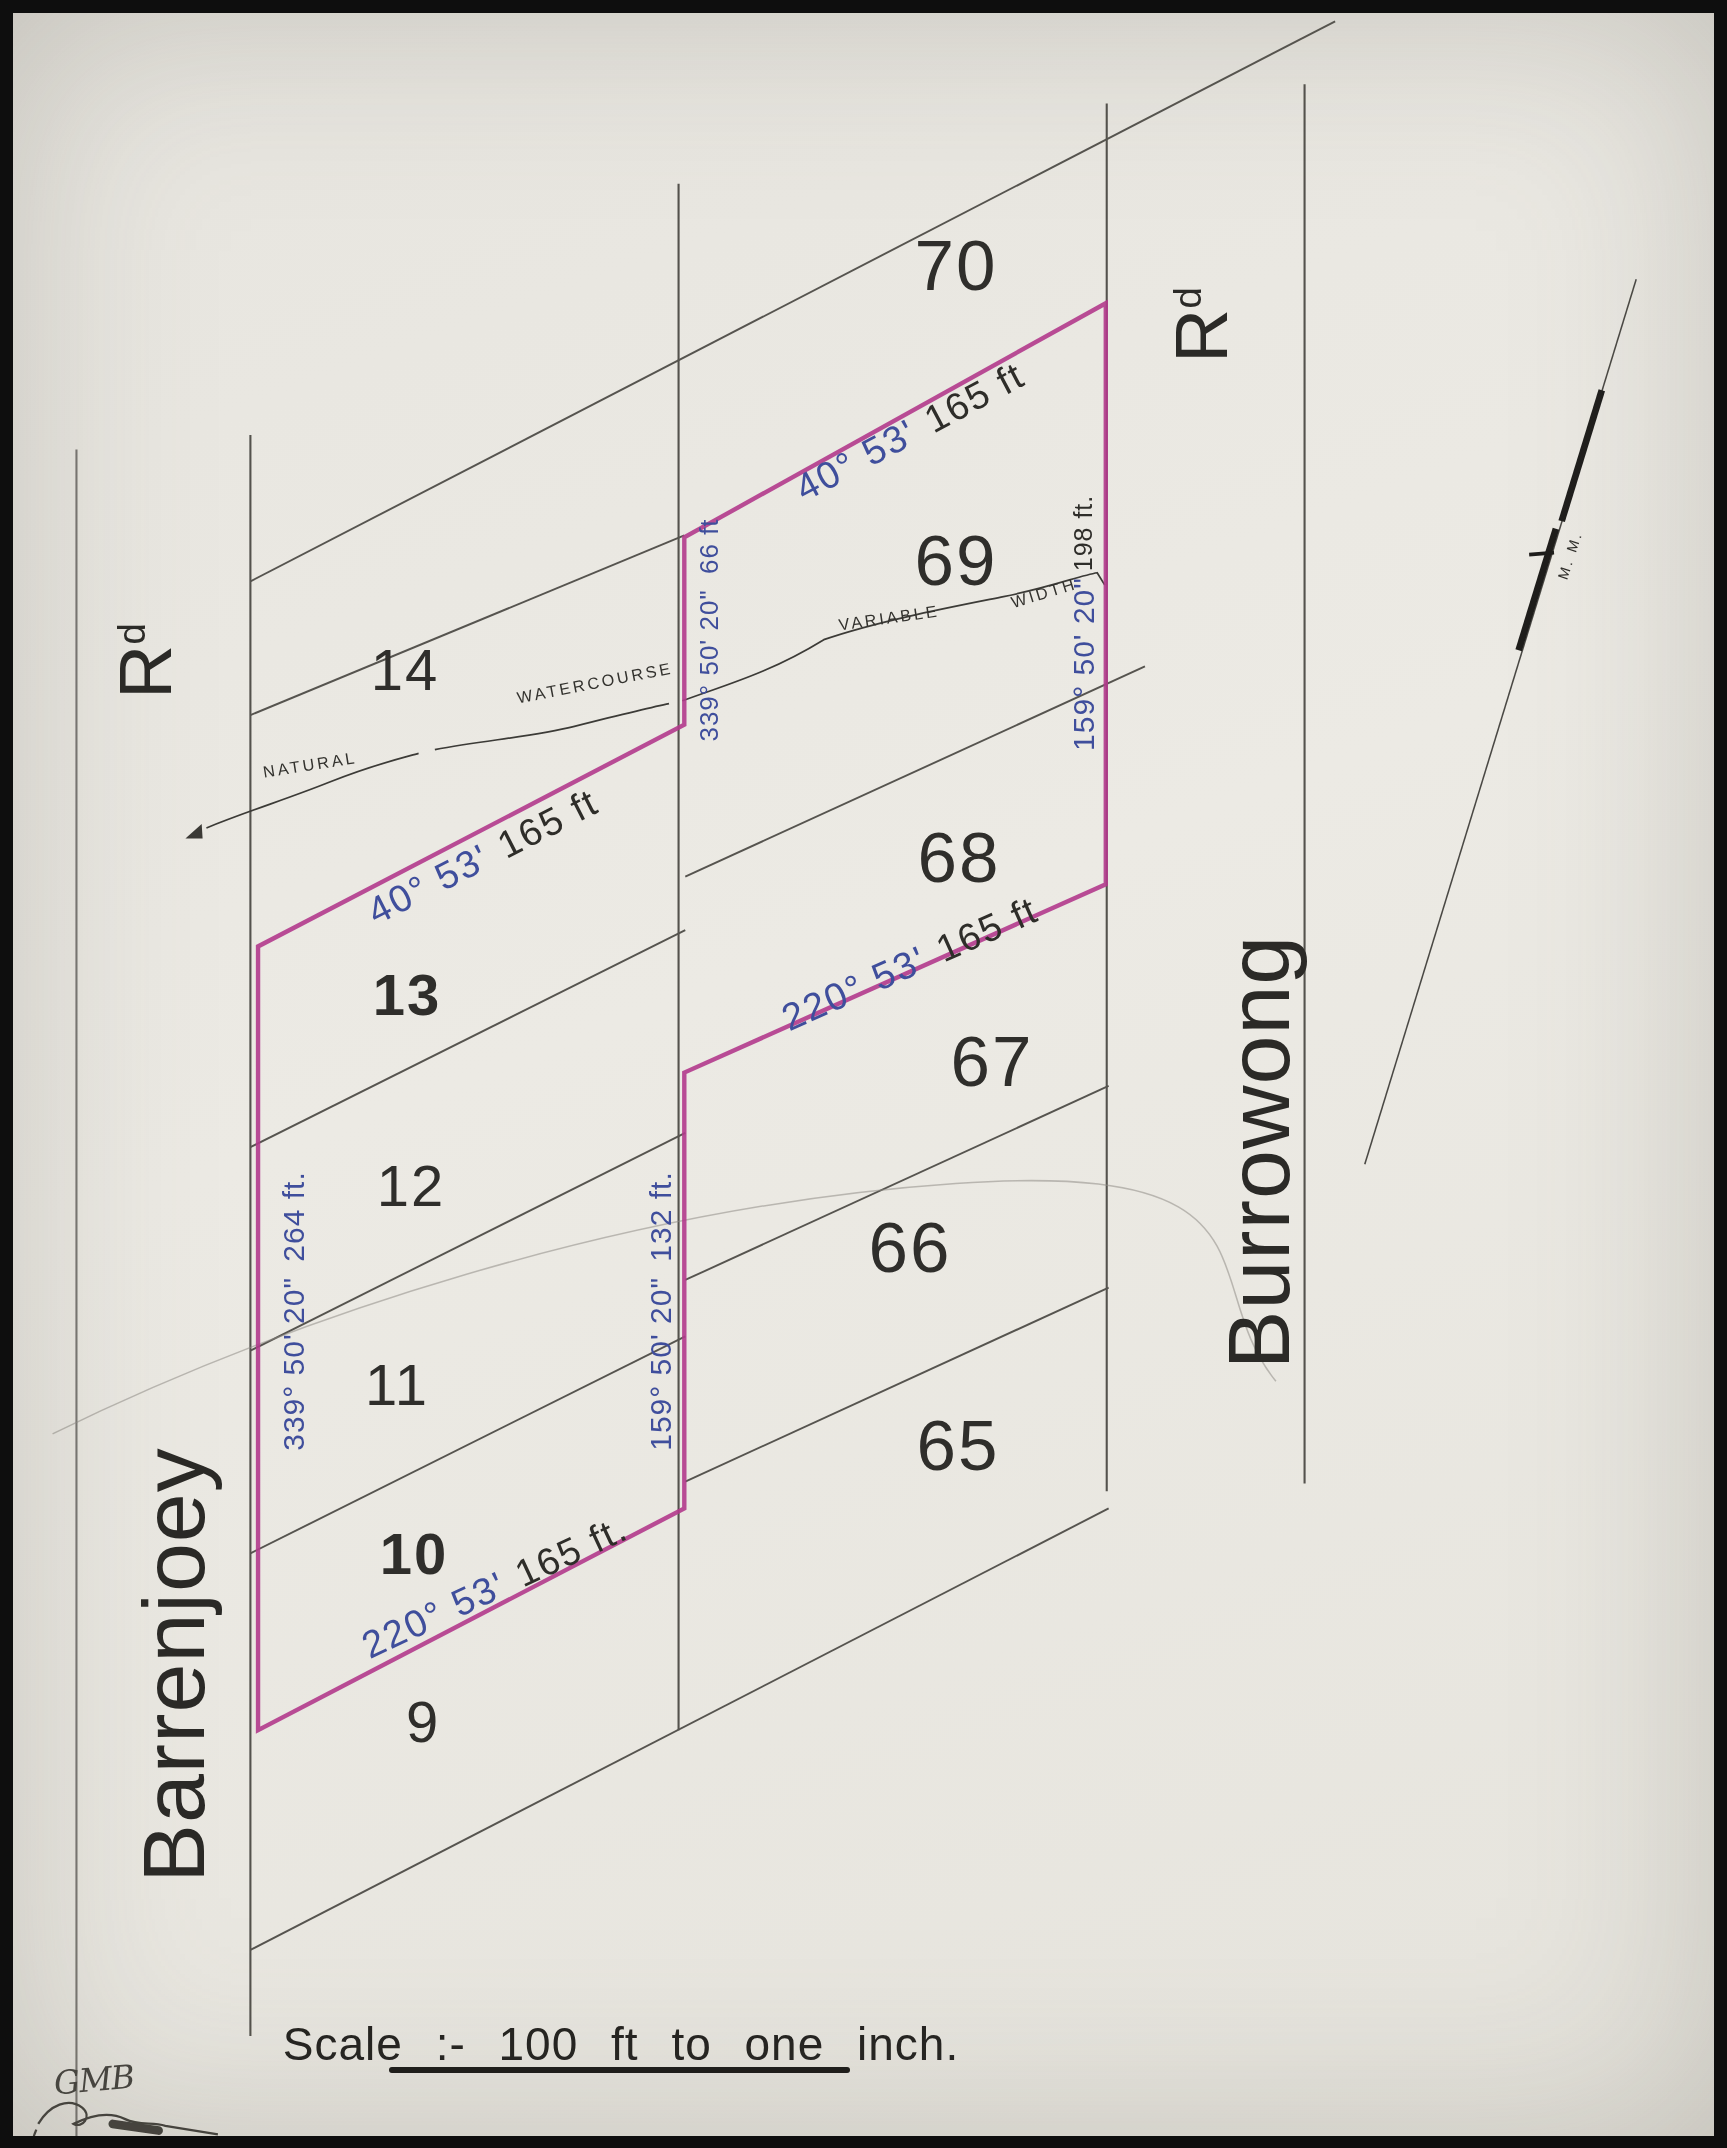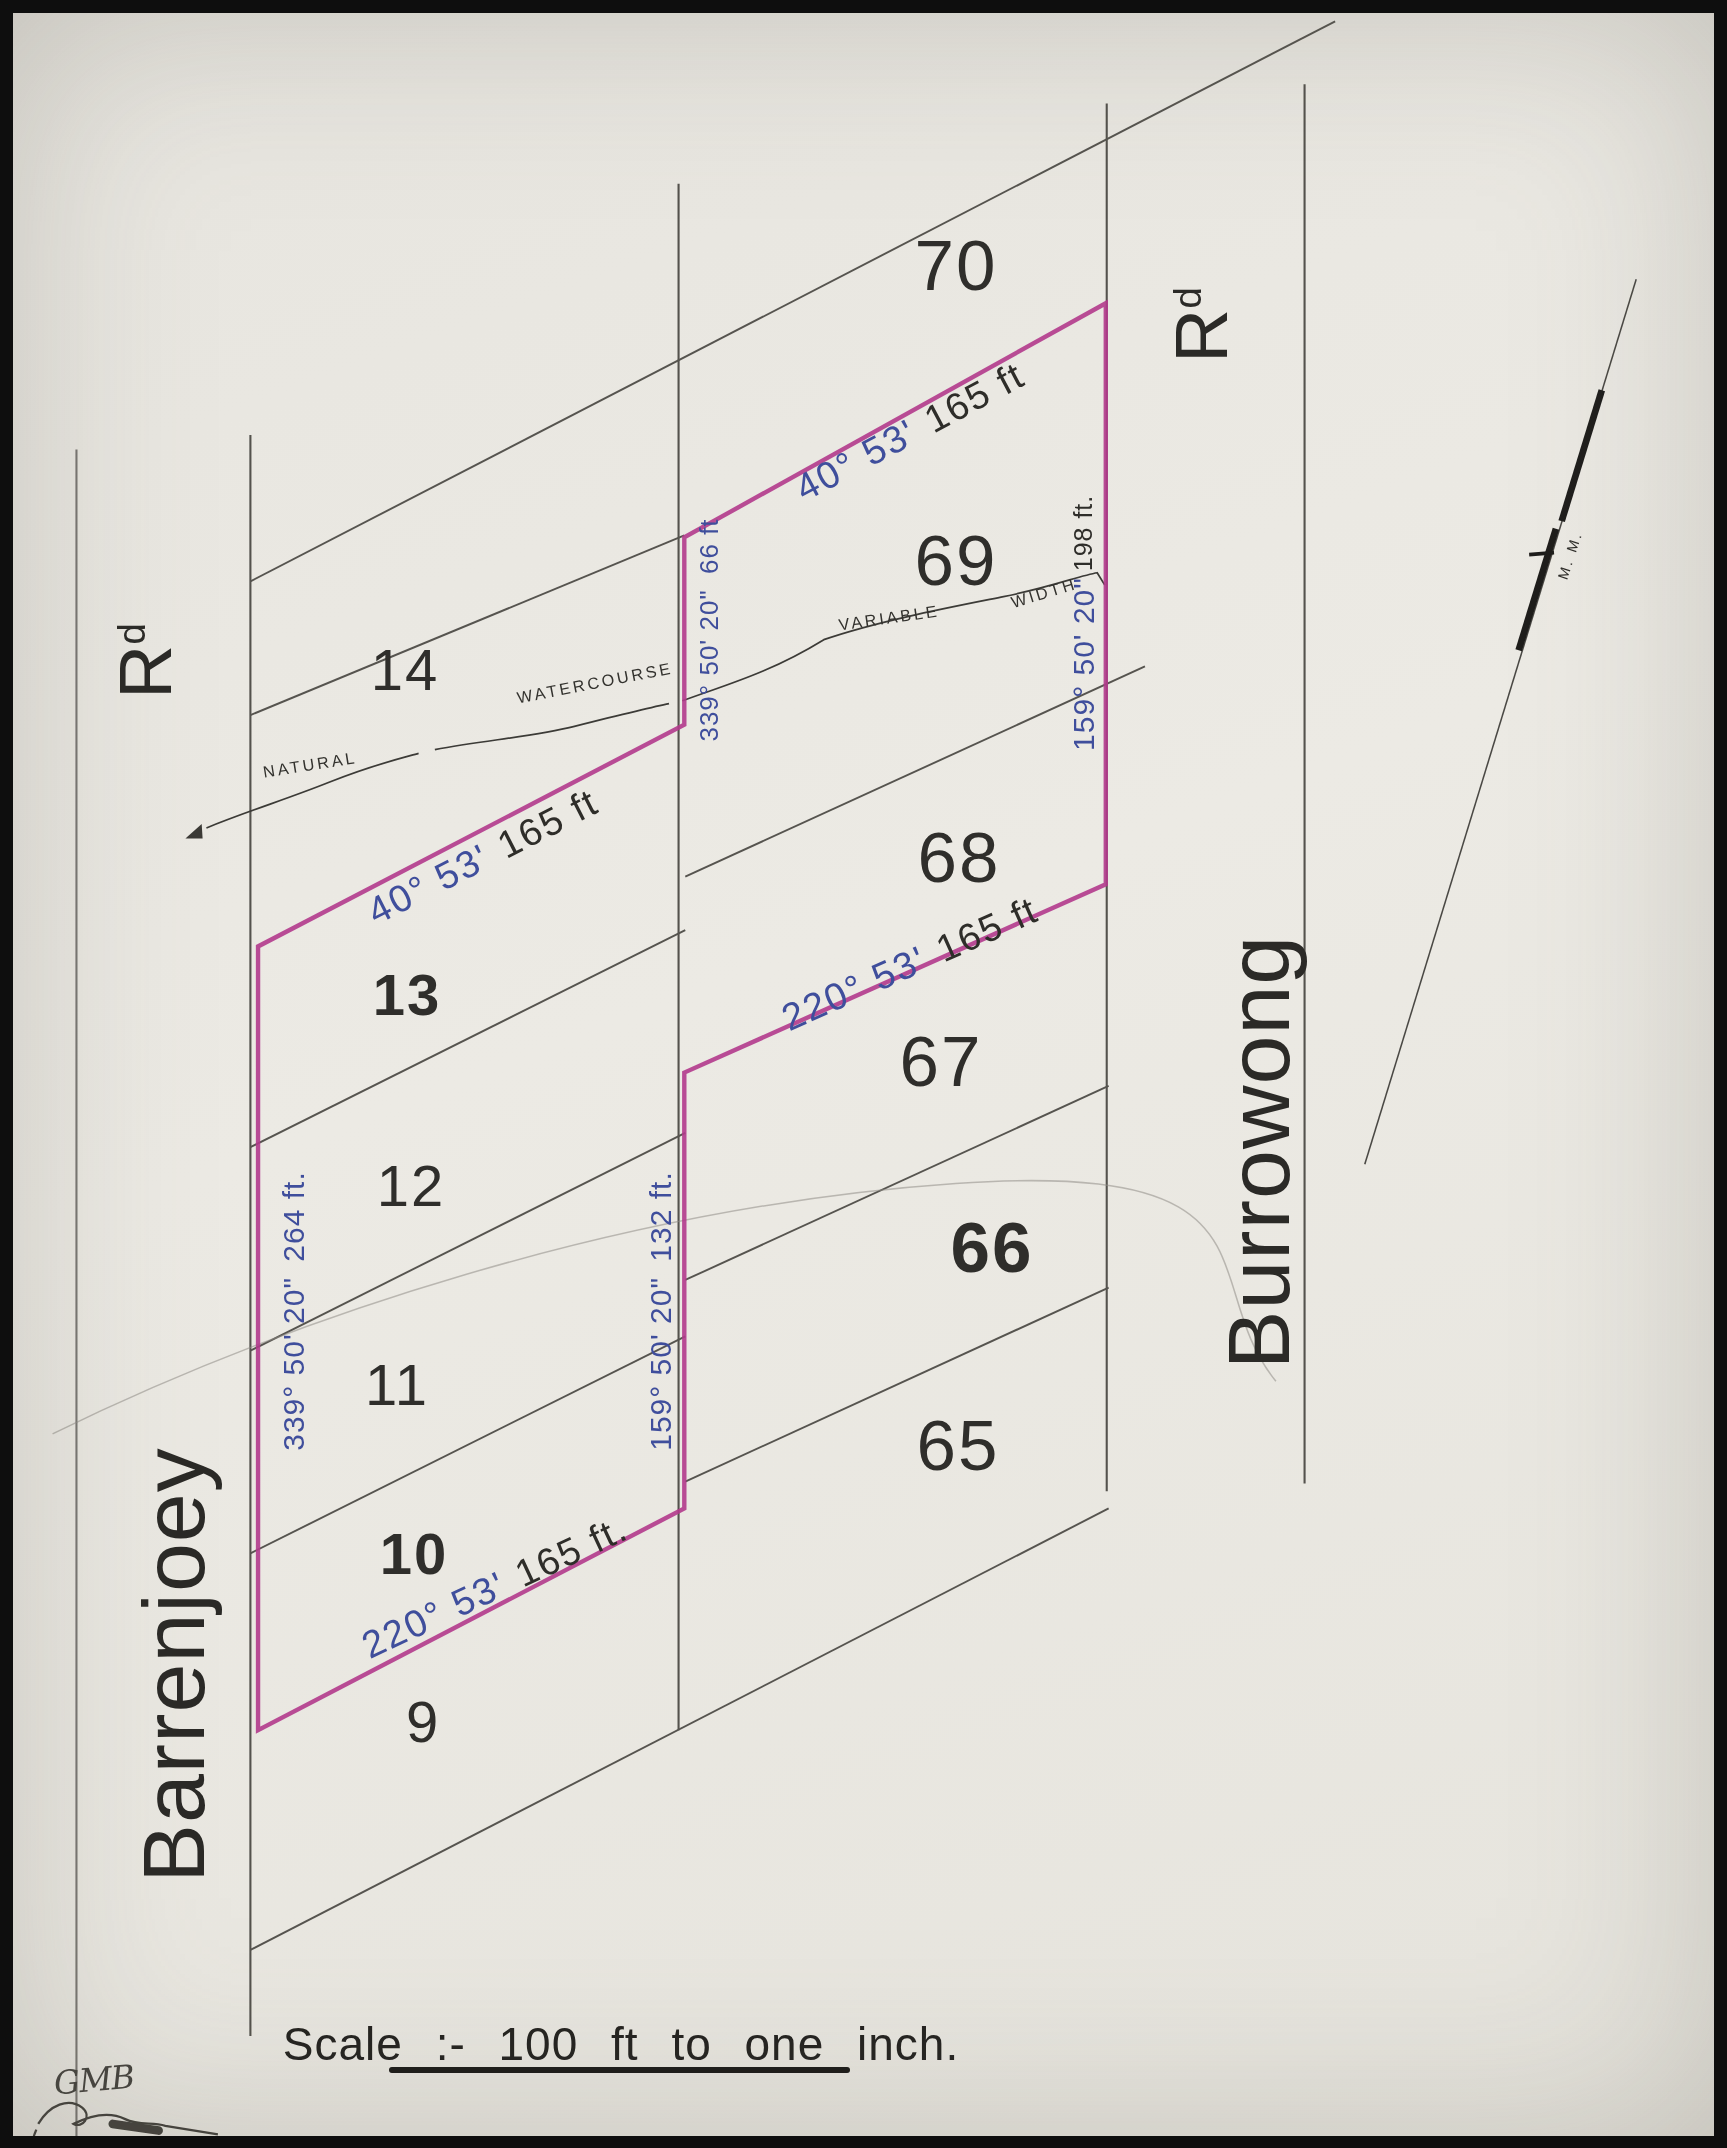--- a/index.html
+++ b/index.html
@@ -94,22 +94,22 @@
   <div class="lbl lot" style="left:405px;top:669px;transform:translate(-50%,-50%);">14</div>
   <div class="lbl lot" style="left:407px;top:994px;transform:translate(-50%,-50%);font-weight:bold;">13</div>
   <div class="lbl lot" style="left:411px;top:1185px;transform:translate(-50%,-50%);">12</div>
   <div class="lbl lot" style="left:397px;top:1384px;transform:translate(-50%,-50%);">11</div>
   <div class="lbl lot" style="left:414px;top:1553px;transform:translate(-50%,-50%);font-weight:bold;">10</div>
   <div class="lbl lot" style="left:423px;top:1721px;transform:translate(-50%,-50%);">9</div>
 
   <div class="lbl lot lot-r" style="left:956px;top:265px;transform:translate(-50%,-50%);">70</div>
   <div class="lbl lot lot-r" style="left:956px;top:560px;transform:translate(-50%,-50%);">69</div>
   <div class="lbl lot lot-r" style="left:959px;top:857px;transform:translate(-50%,-50%);">68</div>
-  <div class="lbl lot lot-r" style="left:941px;top:1061px;transform:translate(-50%,-50%);">67</div>
-  <div class="lbl lot lot-r" style="left:992px;top:1247px;transform:translate(-50%,-50%);font-weight:bold;">66</div>
+  <div class="lbl lot lot-r" style="left:992px;top:1061px;transform:translate(-50%,-50%);">67</div>
+  <div class="lbl lot lot-r" style="left:910px;top:1247px;transform:translate(-50%,-50%);">66</div>
   <div class="lbl lot lot-r" style="left:958px;top:1445px;transform:translate(-50%,-50%);">65</div>
 
   <div class="lbl brg brg-diag" style="left:910px;top:432px;transform:translate(-50%,-50%) rotate(-28deg);">
     <span class="b">40° 53'</span>
     <span class="d dark">165 ft</span>
   </div>
 
   <div class="lbl brg brg-diag" style="left:483px;top:857px;transform:translate(-50%,-50%) rotate(-27deg);">
     <span class="b">40° 53'</span>
     <span class="d dark">165 ft</span>

